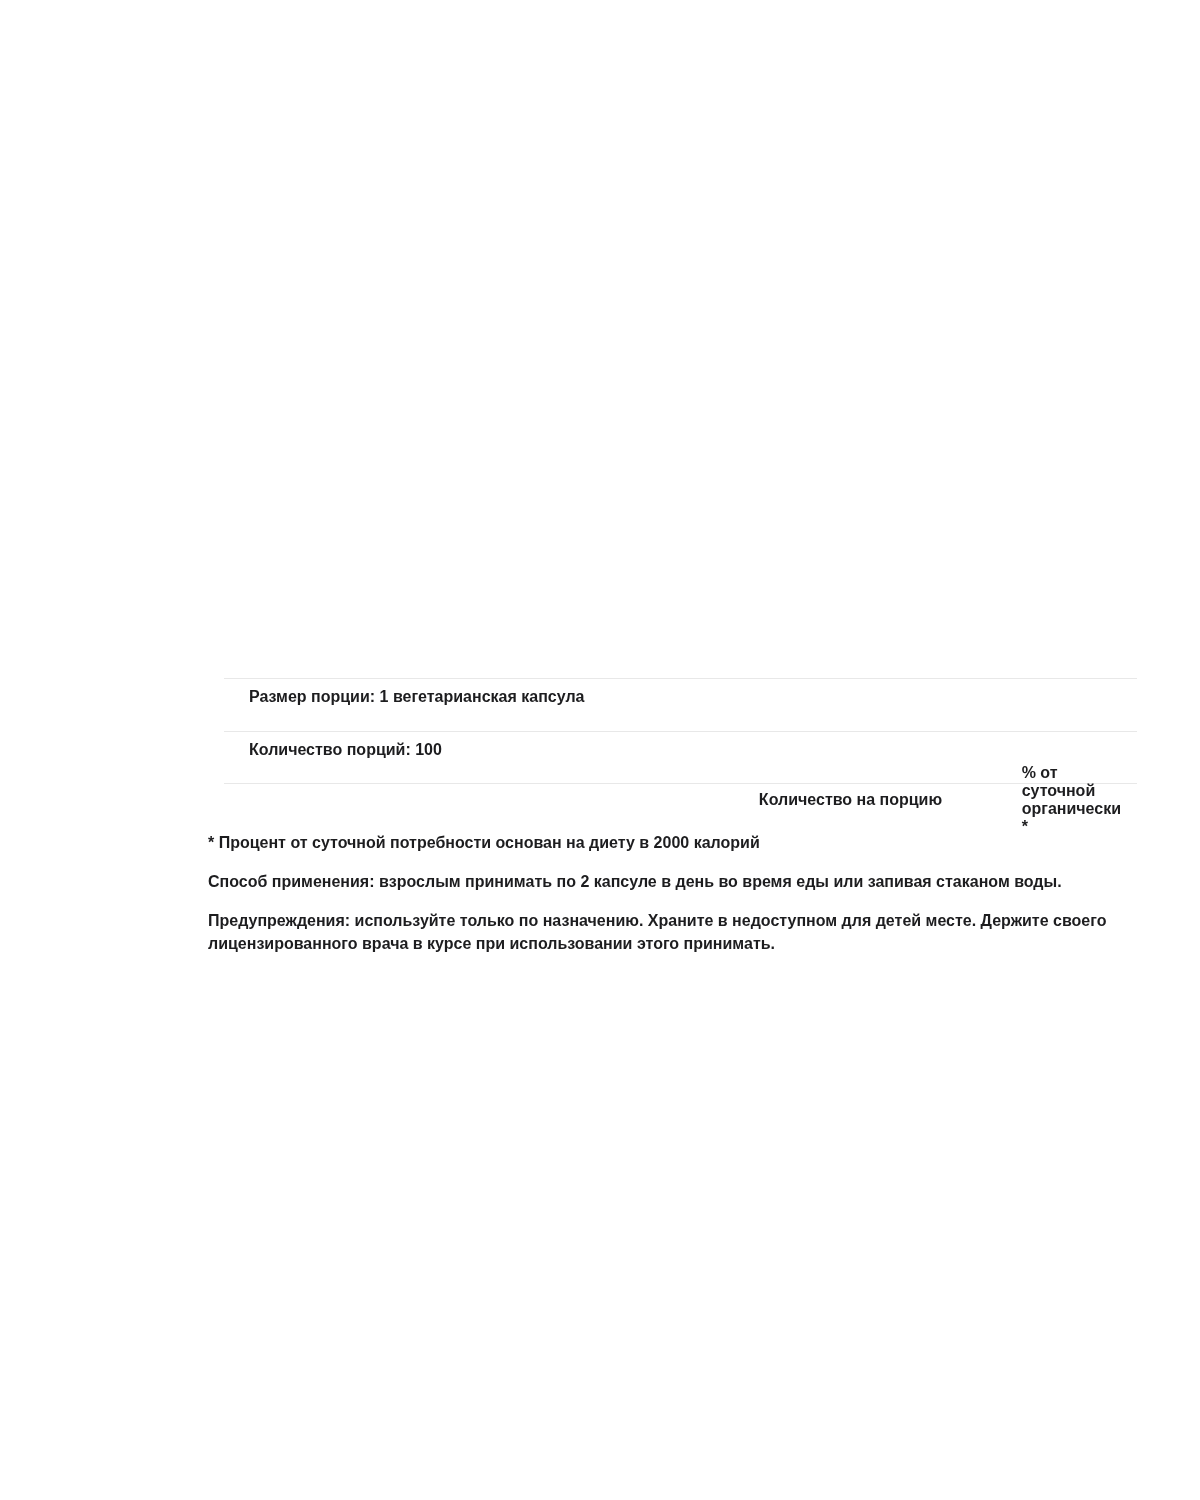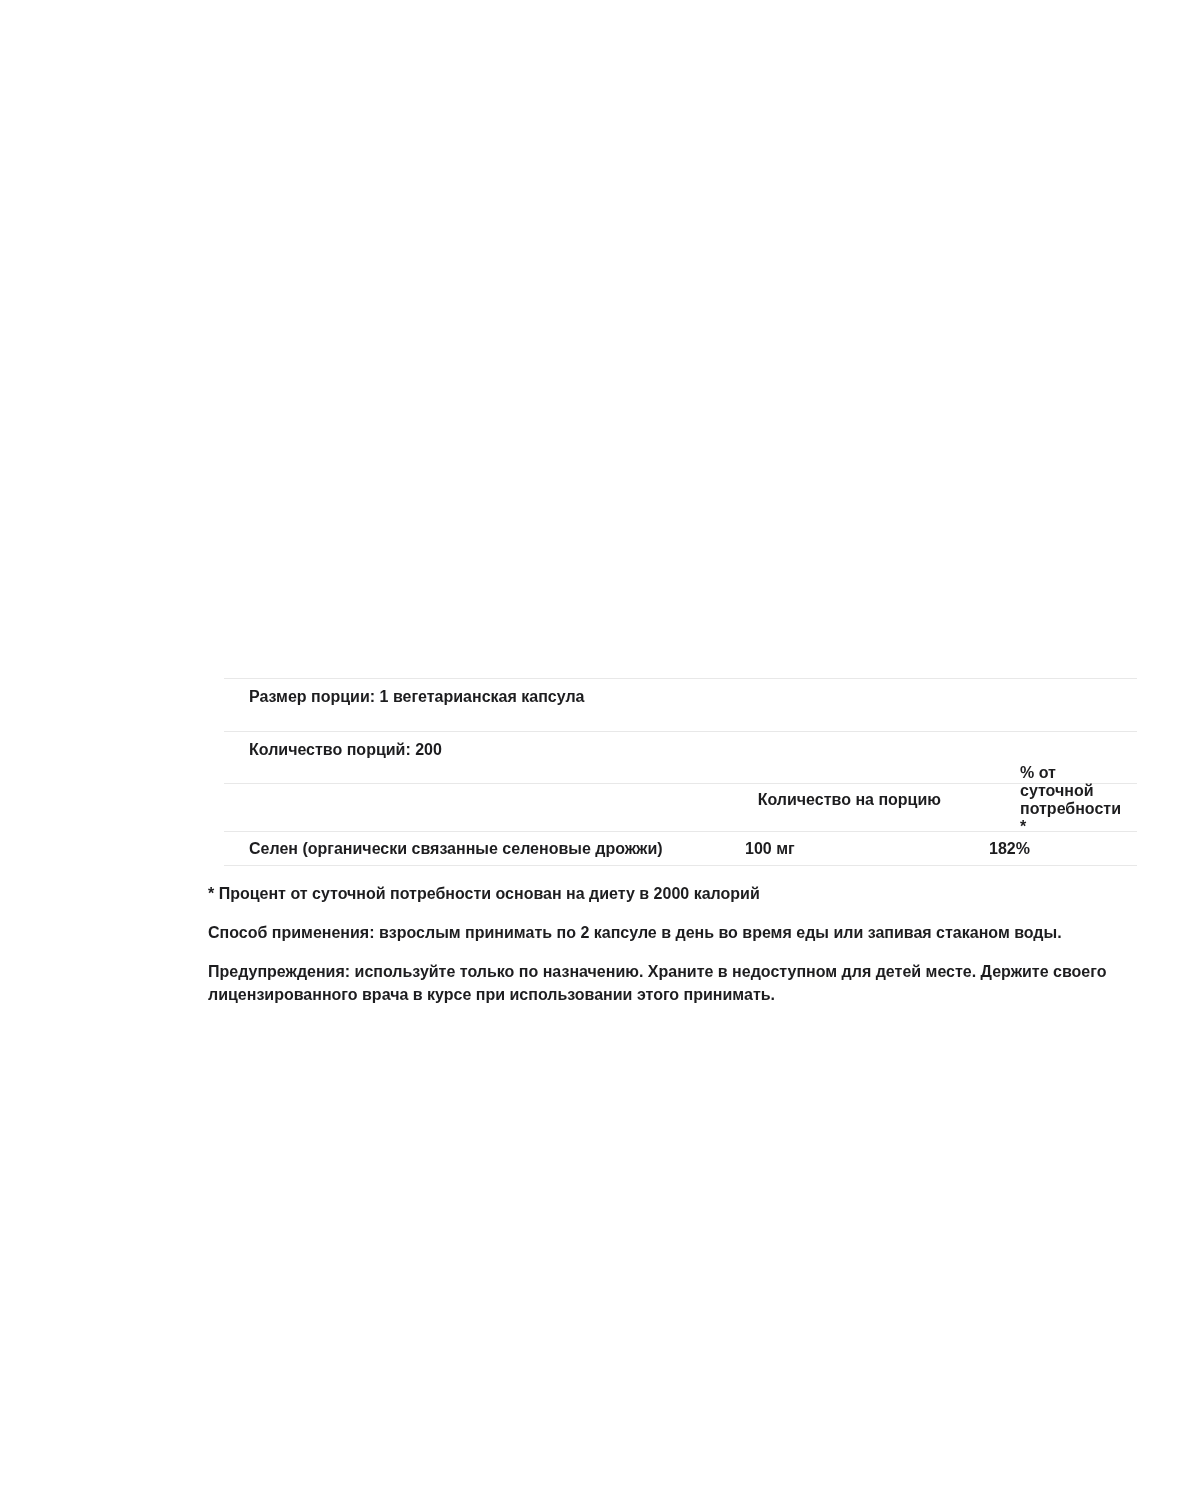--- a/index.html
+++ b/index.html
@@ -55,34 +55,29 @@
 <div class="page">
   <div class="content">
 
     <div class="facts-table">
 
       <div class="t-row r1 single">
         <span>Размер порции: 1 вегетарианская капсула</span>
       </div>
 
       <div class="t-row r2 single">
-        <span>Количество порций: 200</span>
+        <span>Количество порций: 100</span>
       </div>
 
       <div class="t-row rh">
         <div class="c1"></div>
         <div class="c2">Количество на порцию</div>
-        <div class="c3">% от суточной потребности *</div>
+        <div class="c3">% от суточной органически *</div>
       </div>
 
-      <div class="t-row rd">
-        <div class="c1">Селен (органически связанные селеновые дрожжи)</div>
-        <div class="c2">100 мг</div>
-        <div class="c3">182%</div>
-      </div>
 
     </div>
 
     <p class="para footnote">* Процент от суточной потребности основан на диету в 2000 калорий</p>
 
     <p class="para usage">Способ применения:  взрослым принимать по 2 капсуле в день во время еды или запивая стаканом воды.</p>
 
 
     <p class="para warnings">Предупреждения: используйте только по назначению. Храните в недоступном для детей месте. Держите своего лицензированного врача в курсе при использовании этого принимать.</p>
 

